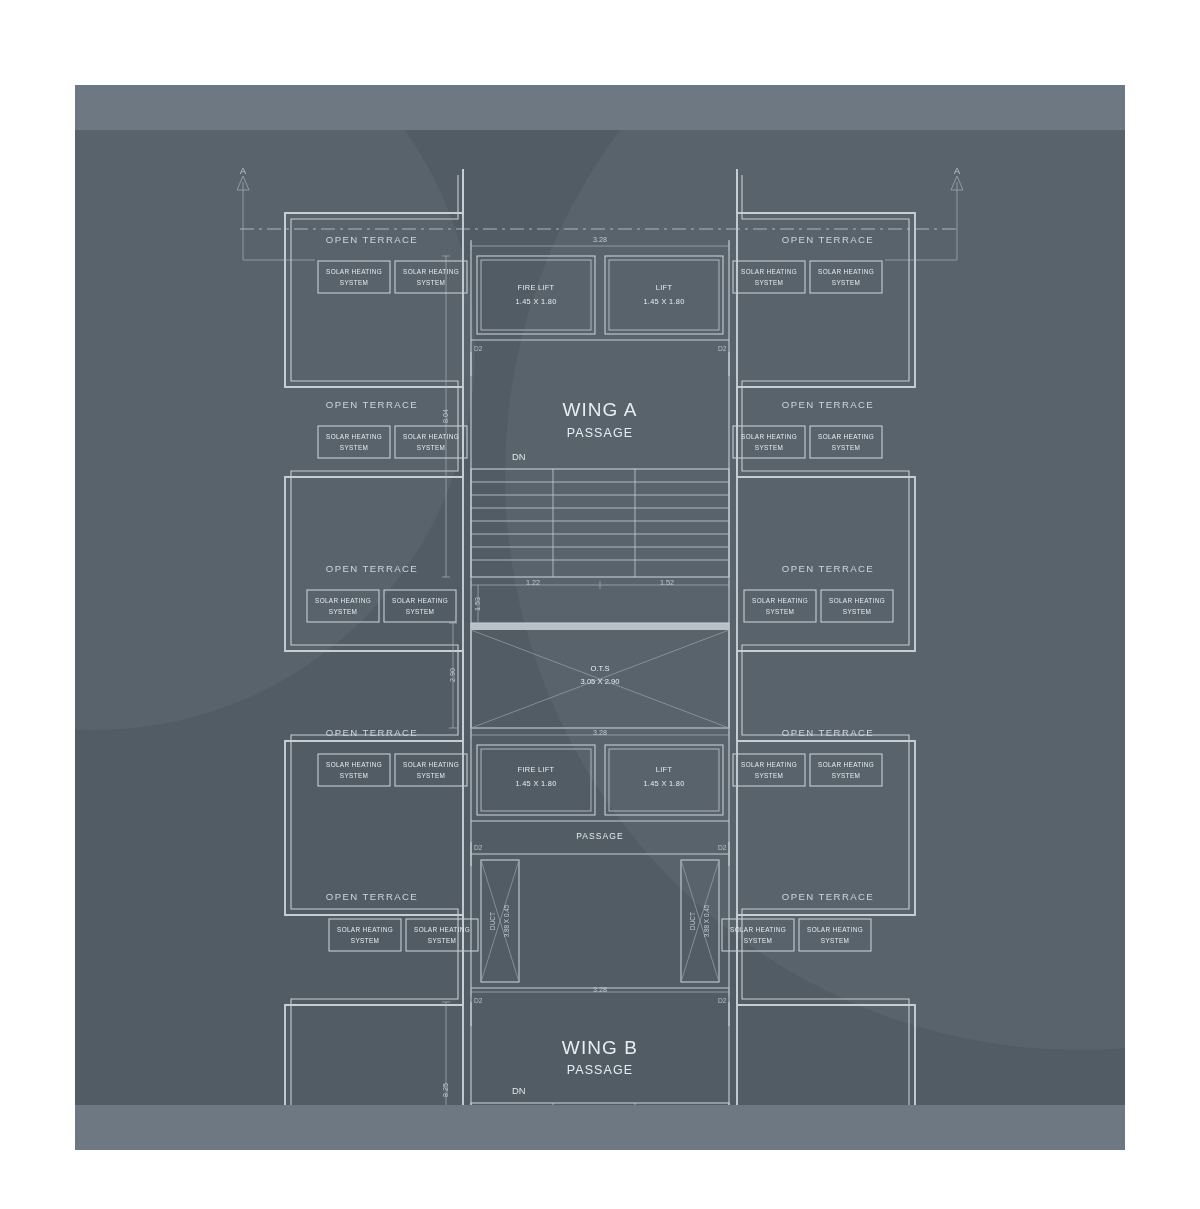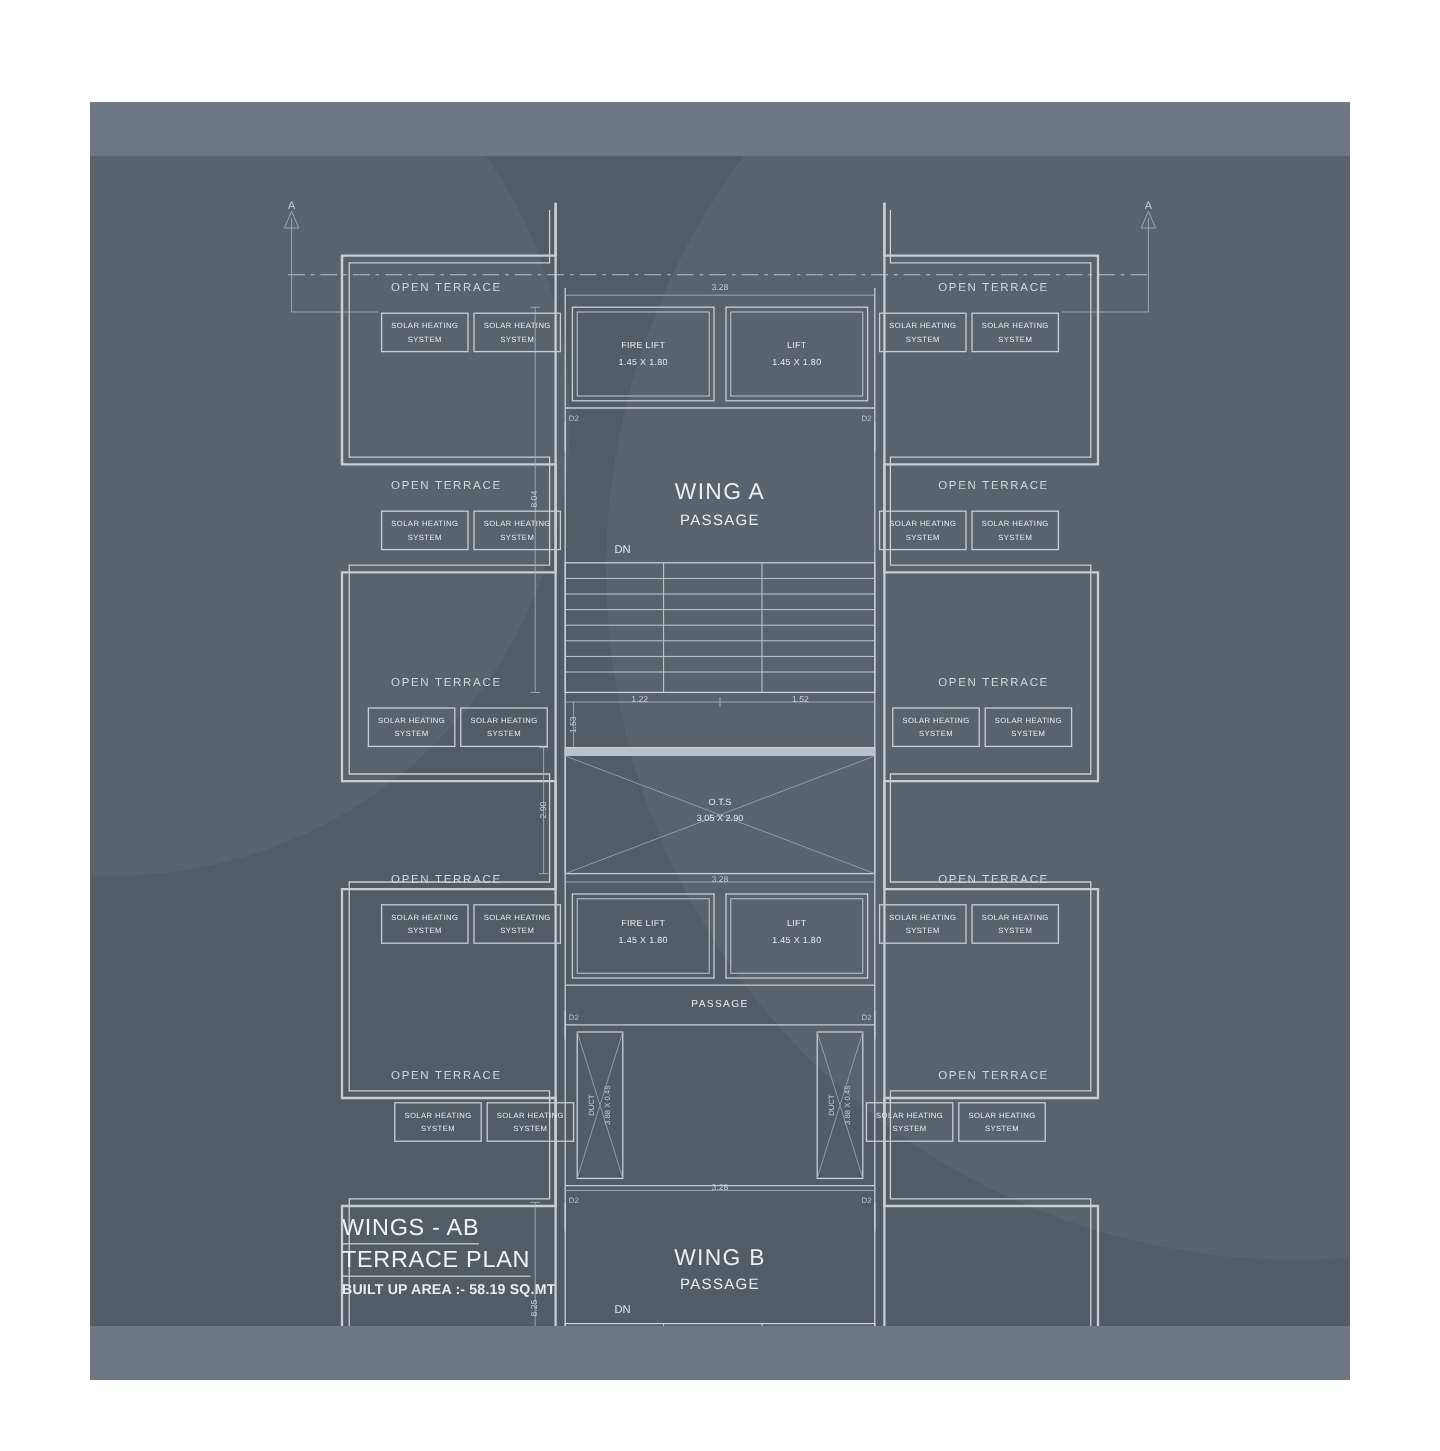--- a/index.html
+++ b/index.html
@@ -354,18 +354,13 @@
       </g>
       <g>
         <rect class="ln w1" x="724" y="789" width="72" height="32"></rect>
         <text class="t-box" x="760" y="800">SOLAR HEATING</text>
         <text class="t-box" x="760" y="811">SYSTEM</text>
       </g>
 
     </svg>
   </div>
 
-  <div id="title">
-    <div><span class="t1">WINGS - AB</span></div>
-    <div><span class="t2">TERRACE PLAN</span></div>
-    <div class="t3">BUILT UP AREA :- 58.19 SQ.MT</div>
-  </div>
 </div>
 
 </body></html>

